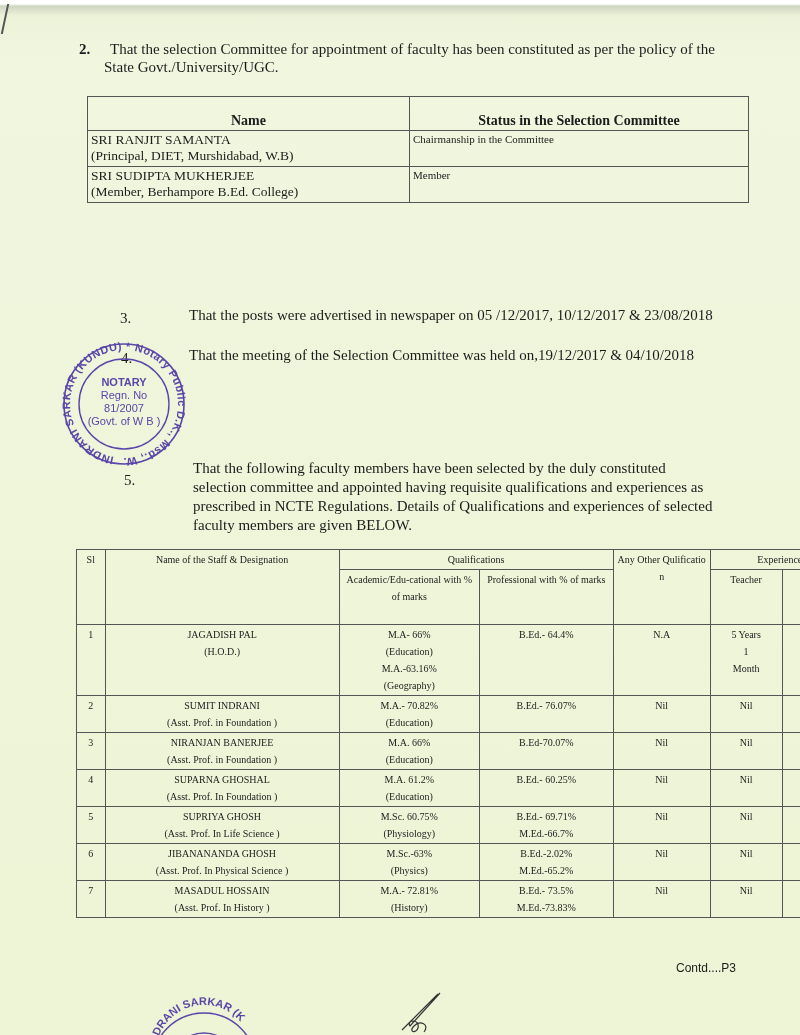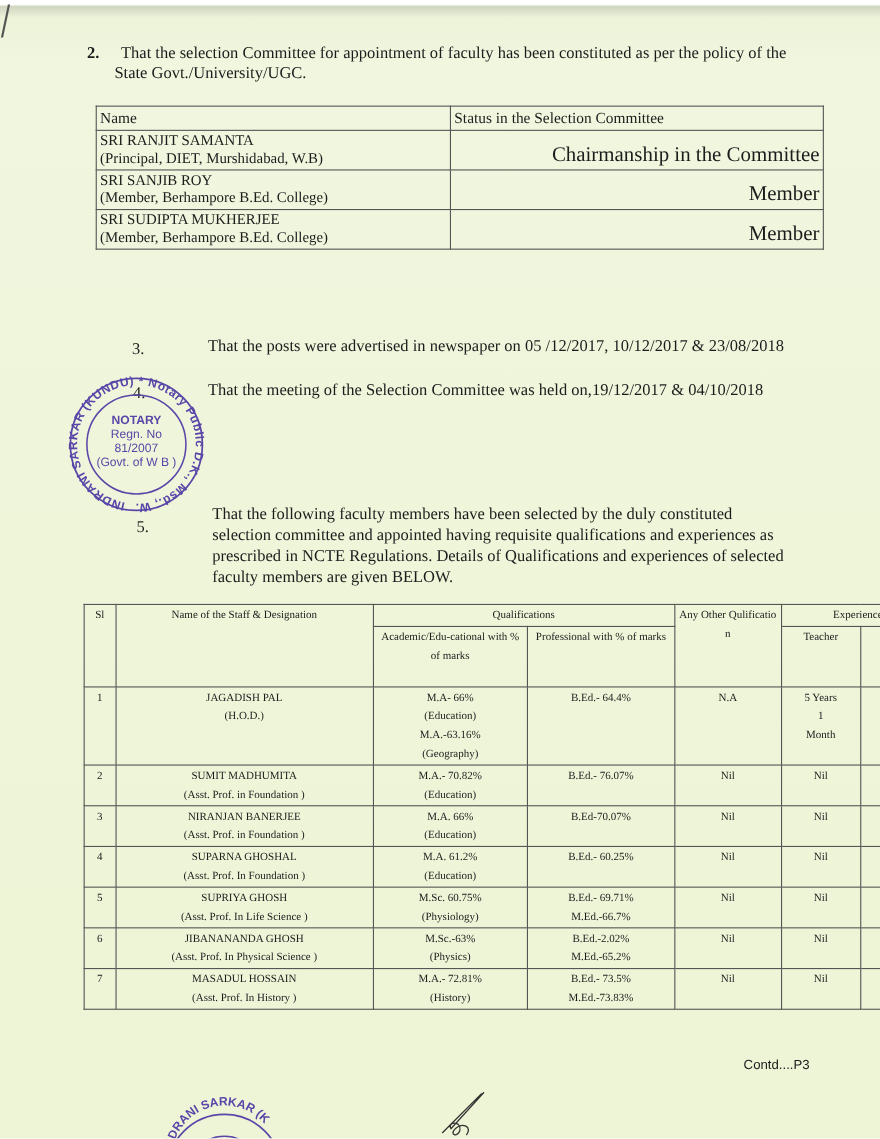--- a/index.html
+++ b/index.html
@@ -10,23 +10,23 @@
   }
   .page-edge { position:absolute; left:0; top:0; width:800px; height:14px; background:linear-gradient(180deg,#ffffff 0,#ffffff 4px,#cfd6c0 6px,#e6ecd4 14px); }
   .left-tear { position:absolute; left:4px; top:4px; width:8px; height:30px; border-left:2px solid #555; transform:skewX(-12deg); }
   .abs { position:absolute; }
   .para { font-size:15px; line-height:18px; }
   .num-b { font-weight:bold; }
   table { border-collapse:collapse; position:absolute; }
   td, th { border:1px solid #555; padding:0 3px; vertical-align:top; font-weight:normal; }
   
   #committee { left:87px; top:96px; width:662px; font-size:13.5px; line-height:16px; }
-  #committee th { font-weight:normal; font-size:14px; text-align:left; height:17px; padding-top:4px; }
+  #committee th { font-weight:bold; font-size:14px; text-align:center; height:17px; padding-top:16px; }
   #committee td.name { width:315px; height:33px; padding:1px 3px; }
-  #committee td.status { text-align:right; font-size:19px; padding-top:14px; }
+  #committee td.status { text-align:left; font-size:11px; padding-top:0; }
   
   #faculty { left:76px; top:549px; width:774px; font-size:10px; line-height:17px; text-align:center; }
   #faculty td, #faculty th { padding:1px 2px; }
   .stamp { position:absolute; color:#5a46a8; font-family:"Liberation Sans", sans-serif; }
   .contd { font-family:"Liberation Sans", sans-serif; font-size:12px; }
 </style>
 </head>
 <body>
 
 <div class="page-edge"></div>
@@ -45,27 +45,20 @@
       <th>Status in the Selection Committee</th>
     </tr>
   </thead>
   <tbody id="committee-body">
       <tr>
         <td class="name">
           <div>SRI RANJIT SAMANTA</div>
           <div>(Principal, DIET, Murshidabad, W.B)</div>
         </td>
         <td class="status">Chairmanship in the Committee</td>
-      </tr>
-      <tr>
-        <td class="name">
-          <div>SRI SANJIB ROY</div>
-          <div>(Member, Berhampore B.Ed. College)</div>
-        </td>
-        <td class="status">Member</td>
       </tr>
       <tr>
         <td class="name">
           <div>SRI SUDIPTA MUKHERJEE</div>
           <div>(Member, Berhampore B.Ed. College)</div>
         </td>
         <td class="status">Member</td>
       </tr>
     </tbody>
 </table>
@@ -147,21 +140,21 @@
         </td>
         <td>
           <div>Nil</div>
         </td>
       </tr>
       <tr>
         <td>
           <div>2</div>
         </td>
         <td>
-          <div>SUMIT MADHUMITA</div>
+          <div>SUMIT INDRANI</div>
           <div>(Asst. Prof. in Foundation )</div>
         </td>
         <td>
           <div>M.A.- 70.82%</div>
           <div>(Education)</div>
         </td>
         <td>
           <div>B.Ed.- 76.07%</div>
         </td>
         <td>

